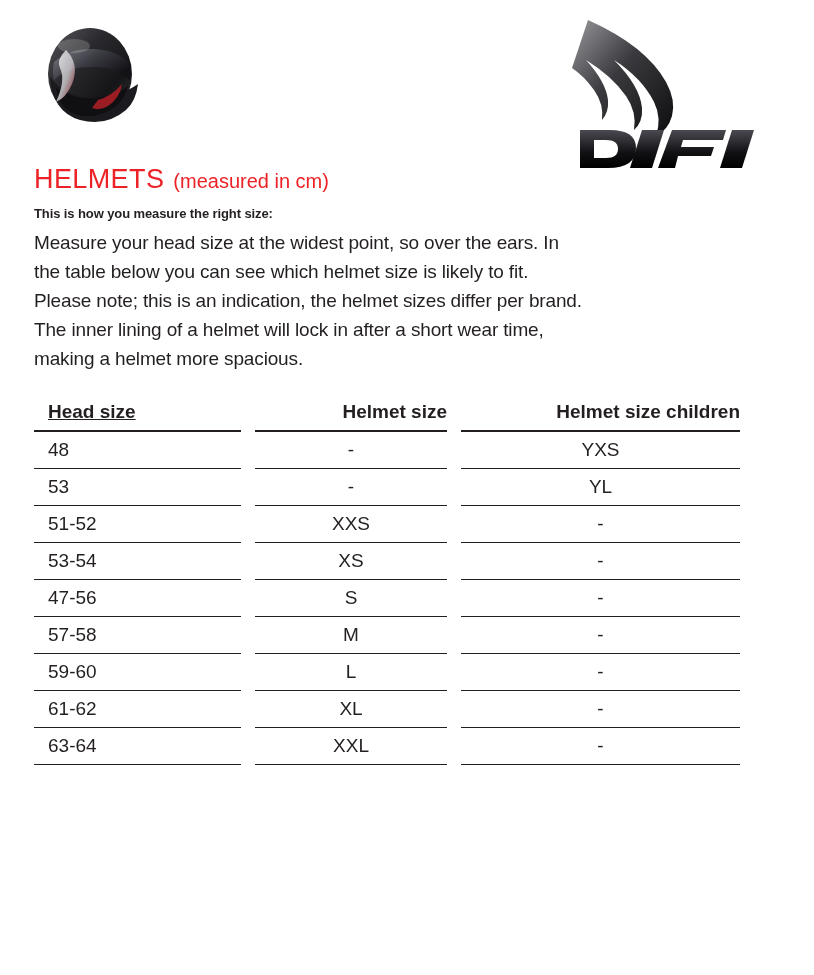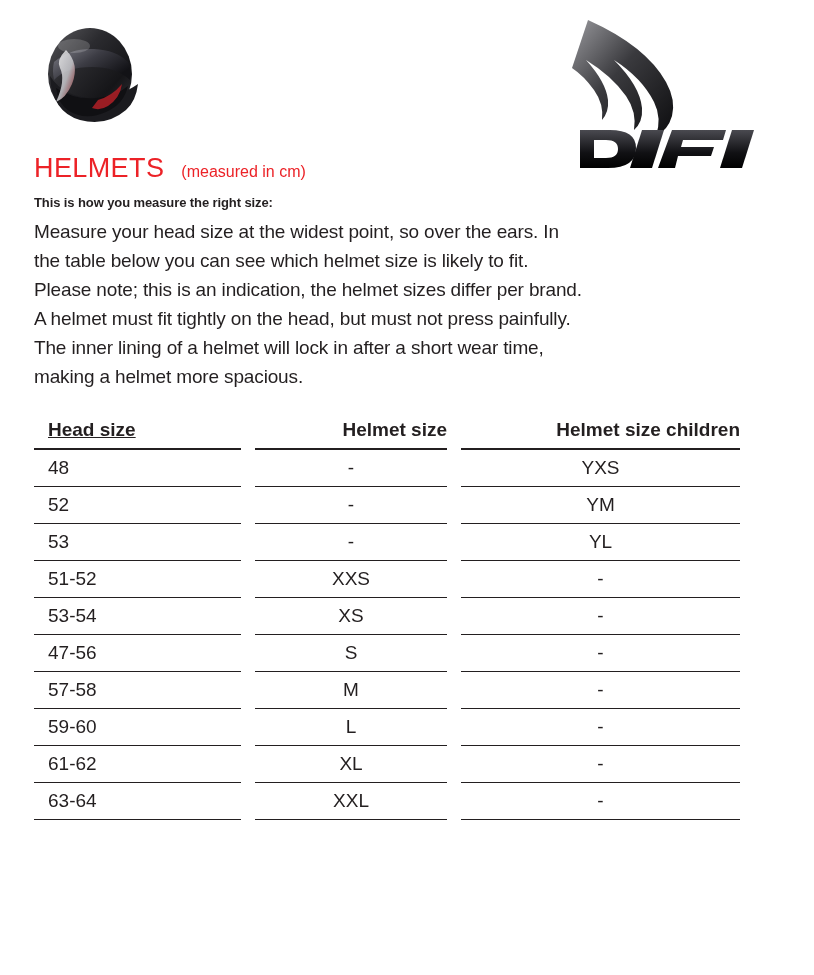--- a/index.html
+++ b/index.html
@@ -42,34 +42,34 @@
     right: 18px;
     top: 14px;
     width: 190px;
     height: 160px;
   }
   .brand-logo svg { display: block; }
 
   
   .title-row {
     position: relative;
-    margin-top: 5px;
+    margin-top: 16px;
     display: flex;
     align-items: baseline;
-    gap: 17px;
+    gap: 9px;
   }
   .title-main {
     color: #ec2227;
     font-size: 27px;
     letter-spacing: 0.4px;
     line-height: 1;
   }
   .title-sub {
     color: #ec2227;
-    font-size: 16px;
+    font-size: 20px;
     line-height: 1;
   }
 
   .lead {
     margin-top: 13px;
     font-size: 13px;
     font-weight: bold;
     letter-spacing: -0.1px;
   }
 
@@ -191,21 +191,20 @@
     <span class="title-main">HELMETS</span>
     <span class="title-sub">(measured in cm)</span>
   </div>
 
   <div class="lead">This is how you measure the right size:</div>
 
   <div class="body-copy">
     <p>Measure your head size at the widest point, so over the ears. In</p>
     <p>the table below you can see which helmet size is likely to fit.</p>
     <p>Please note; this is an indication, the helmet sizes differ per brand.</p>
-    <p>A helmet must fit tightly on the head, but must not press painfully.</p>
     <p>The inner lining of a helmet will lock in after a short wear time,</p>
     <p>making a helmet more spacious.</p>
   </div>
 
   <table class="size-table">
     <colgroup>
       <col class="c1">
         <col class="c2">
         <col class="c3">
     </colgroup>
@@ -216,25 +215,20 @@
         <th>Helmet size children</th>
       </tr>
     </thead>
     <tbody>
         <tr>
           <td class="cell-left">48</td>
           <td>-</td>
           <td>YXS</td>
         </tr>
         <tr>
-          <td class="cell-left">52</td>
-          <td>-</td>
-          <td>YM</td>
-        </tr>
-        <tr>
           <td class="cell-left">53</td>
           <td>-</td>
           <td>YL</td>
         </tr>
         <tr>
           <td class="cell-left">51-52</td>
           <td>XXS</td>
           <td>-</td>
         </tr>
         <tr>

